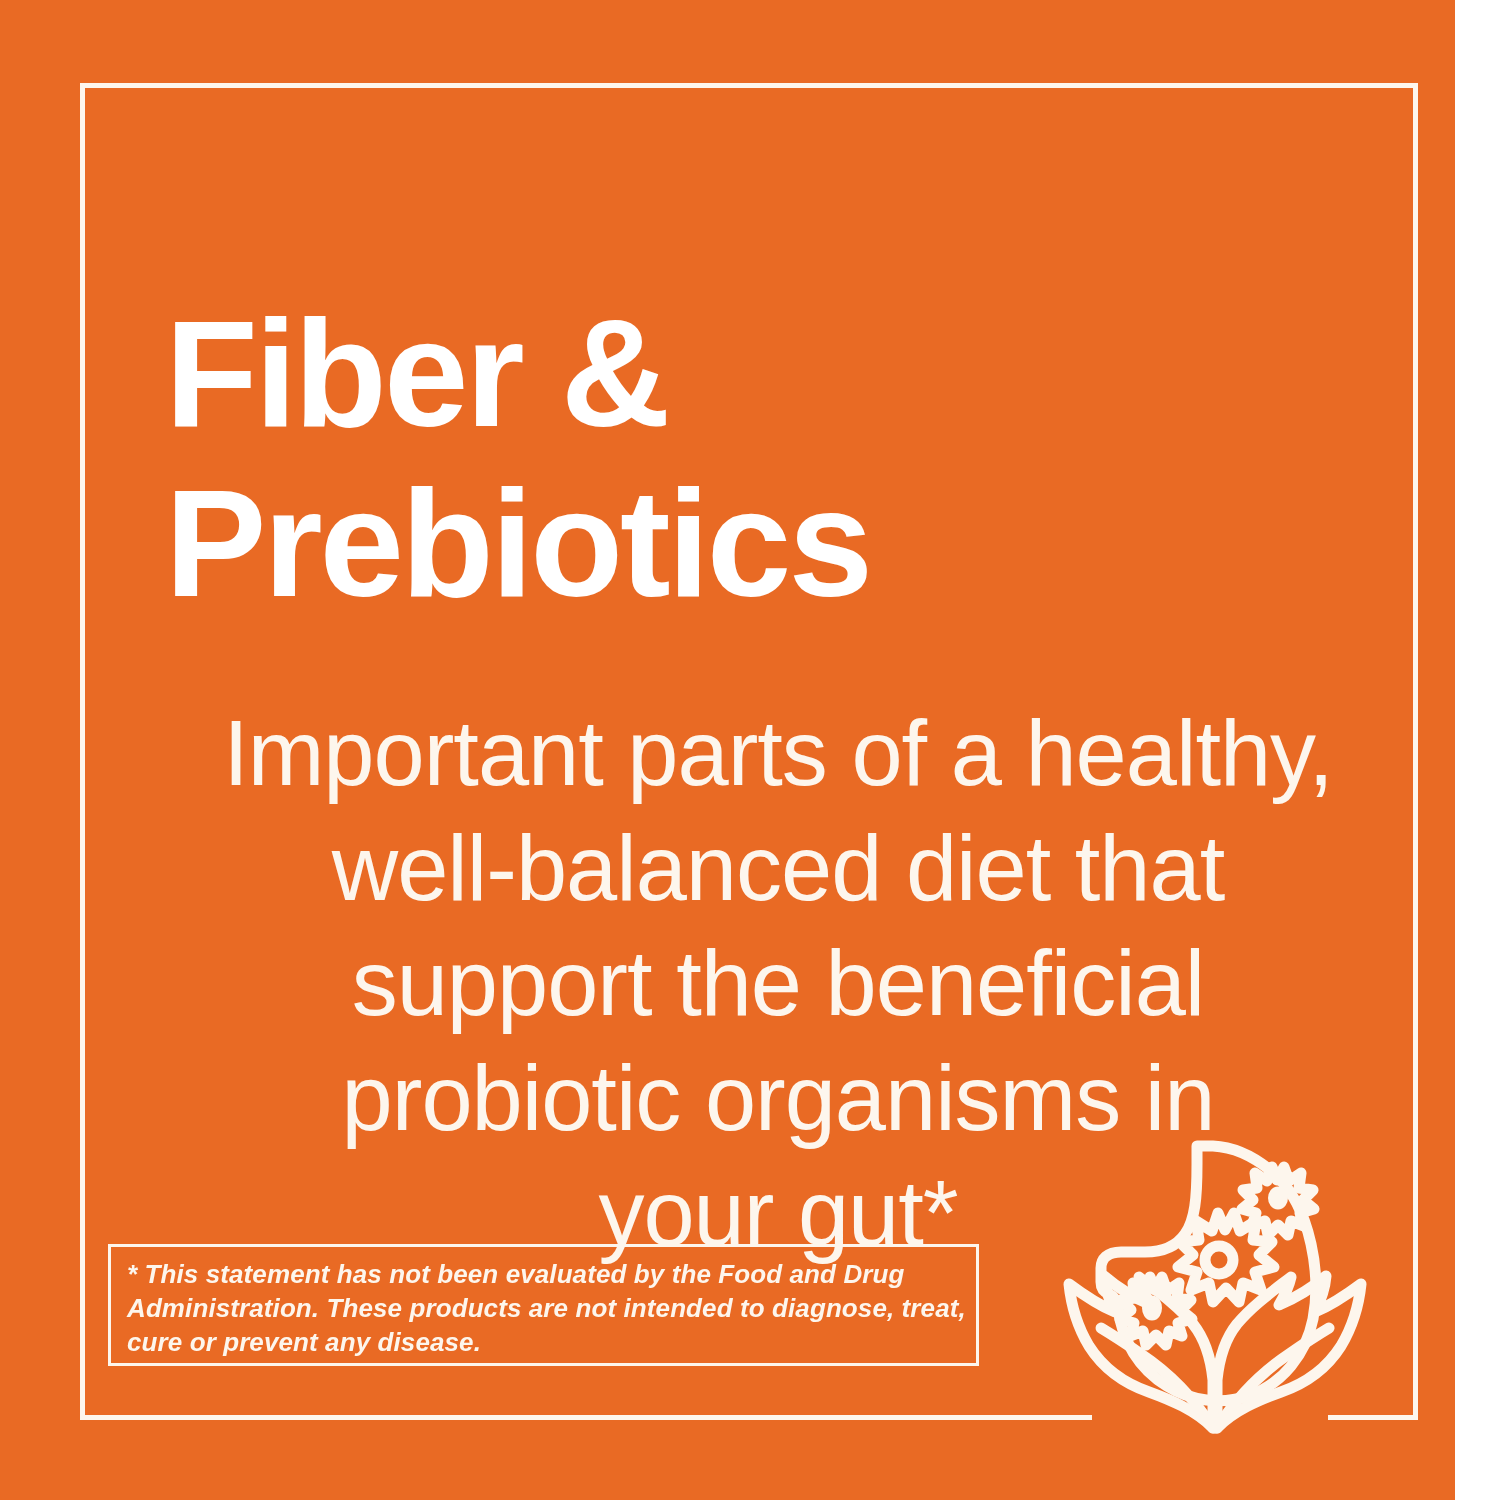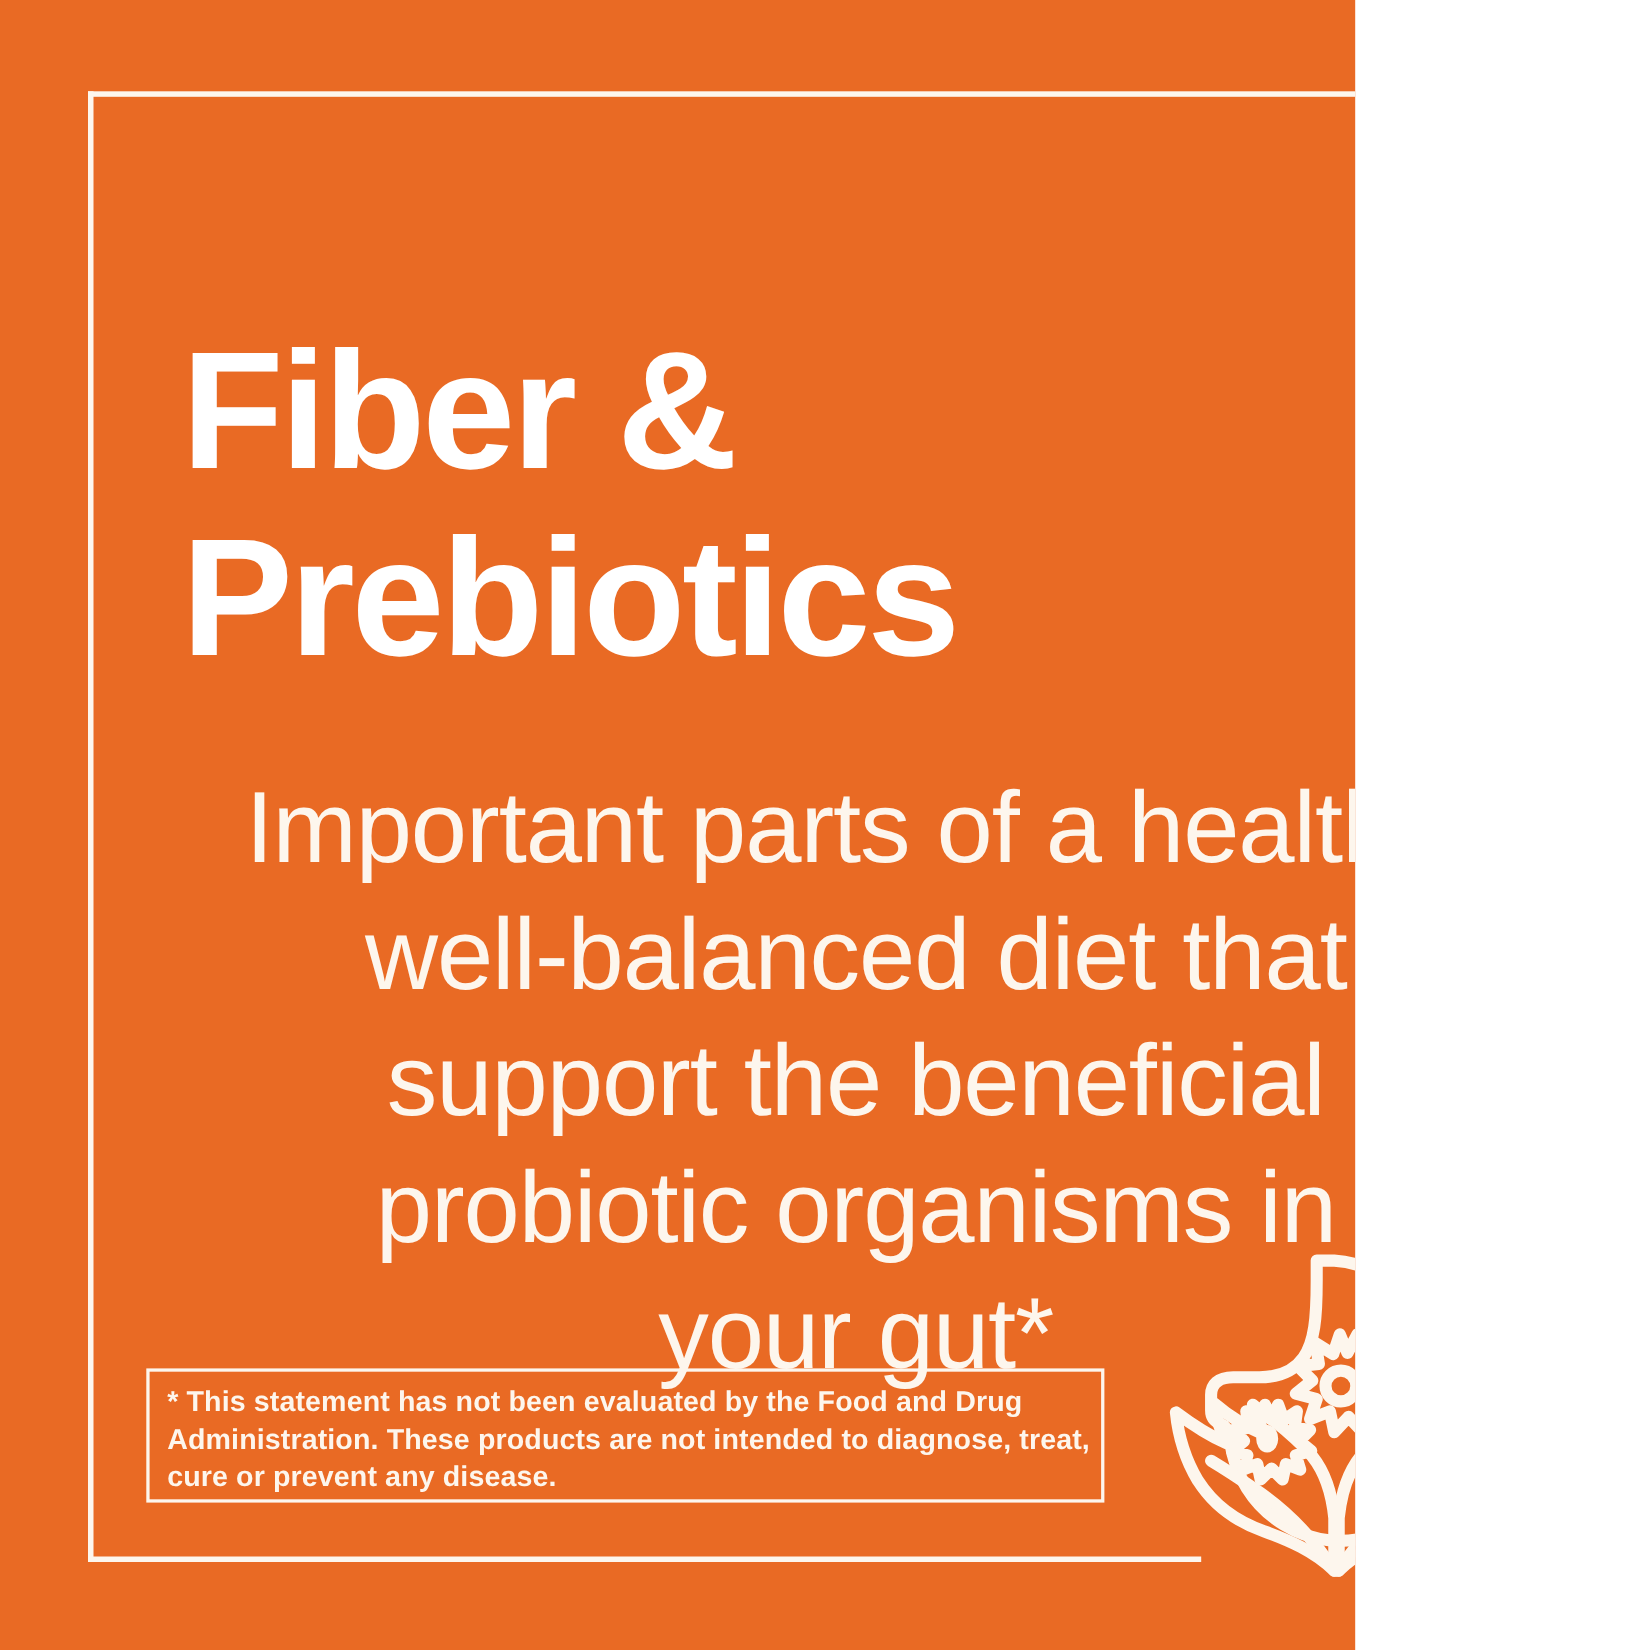--- a/index.html
+++ b/index.html
@@ -7,21 +7,21 @@
     padding: 0;
   }
   body {
     width: 1500px;
     height: 1500px;
     overflow: hidden;
     font-family: "Liberation Sans", sans-serif;
   }
   #poster {
     position: relative;
-    width: 1232px;
+    width: 1455px;
     height: 1500px;
     background: #E96A24;
     overflow: hidden;
   }
 
   
   .frame-line {
     position: absolute;
     background: #FDF6ED;
   }
@@ -58,26 +58,27 @@
     font-size: 92px;
     line-height: 115px;
     letter-spacing: -1px;
     white-space: pre-line;
     text-align: center;
   }
 
   
   .disclaimer-box {
     position: absolute;
-    left: 133px;
+    left: 108px;
     top: 1244px;
     width: 871px;
     height: 122px;
     border: 3px solid #FDF6ED;
     box-sizing: border-box;
+    font-style: italic;
   }
   .disclaimer-text {
     position: absolute;
     left: 16px;
     top: 10px;
     width: 840px;
     color: #FDF6ED;
     font-family: "Liberation Sans", sans-serif;
     font-weight: bold;
     font-size: 26px;

